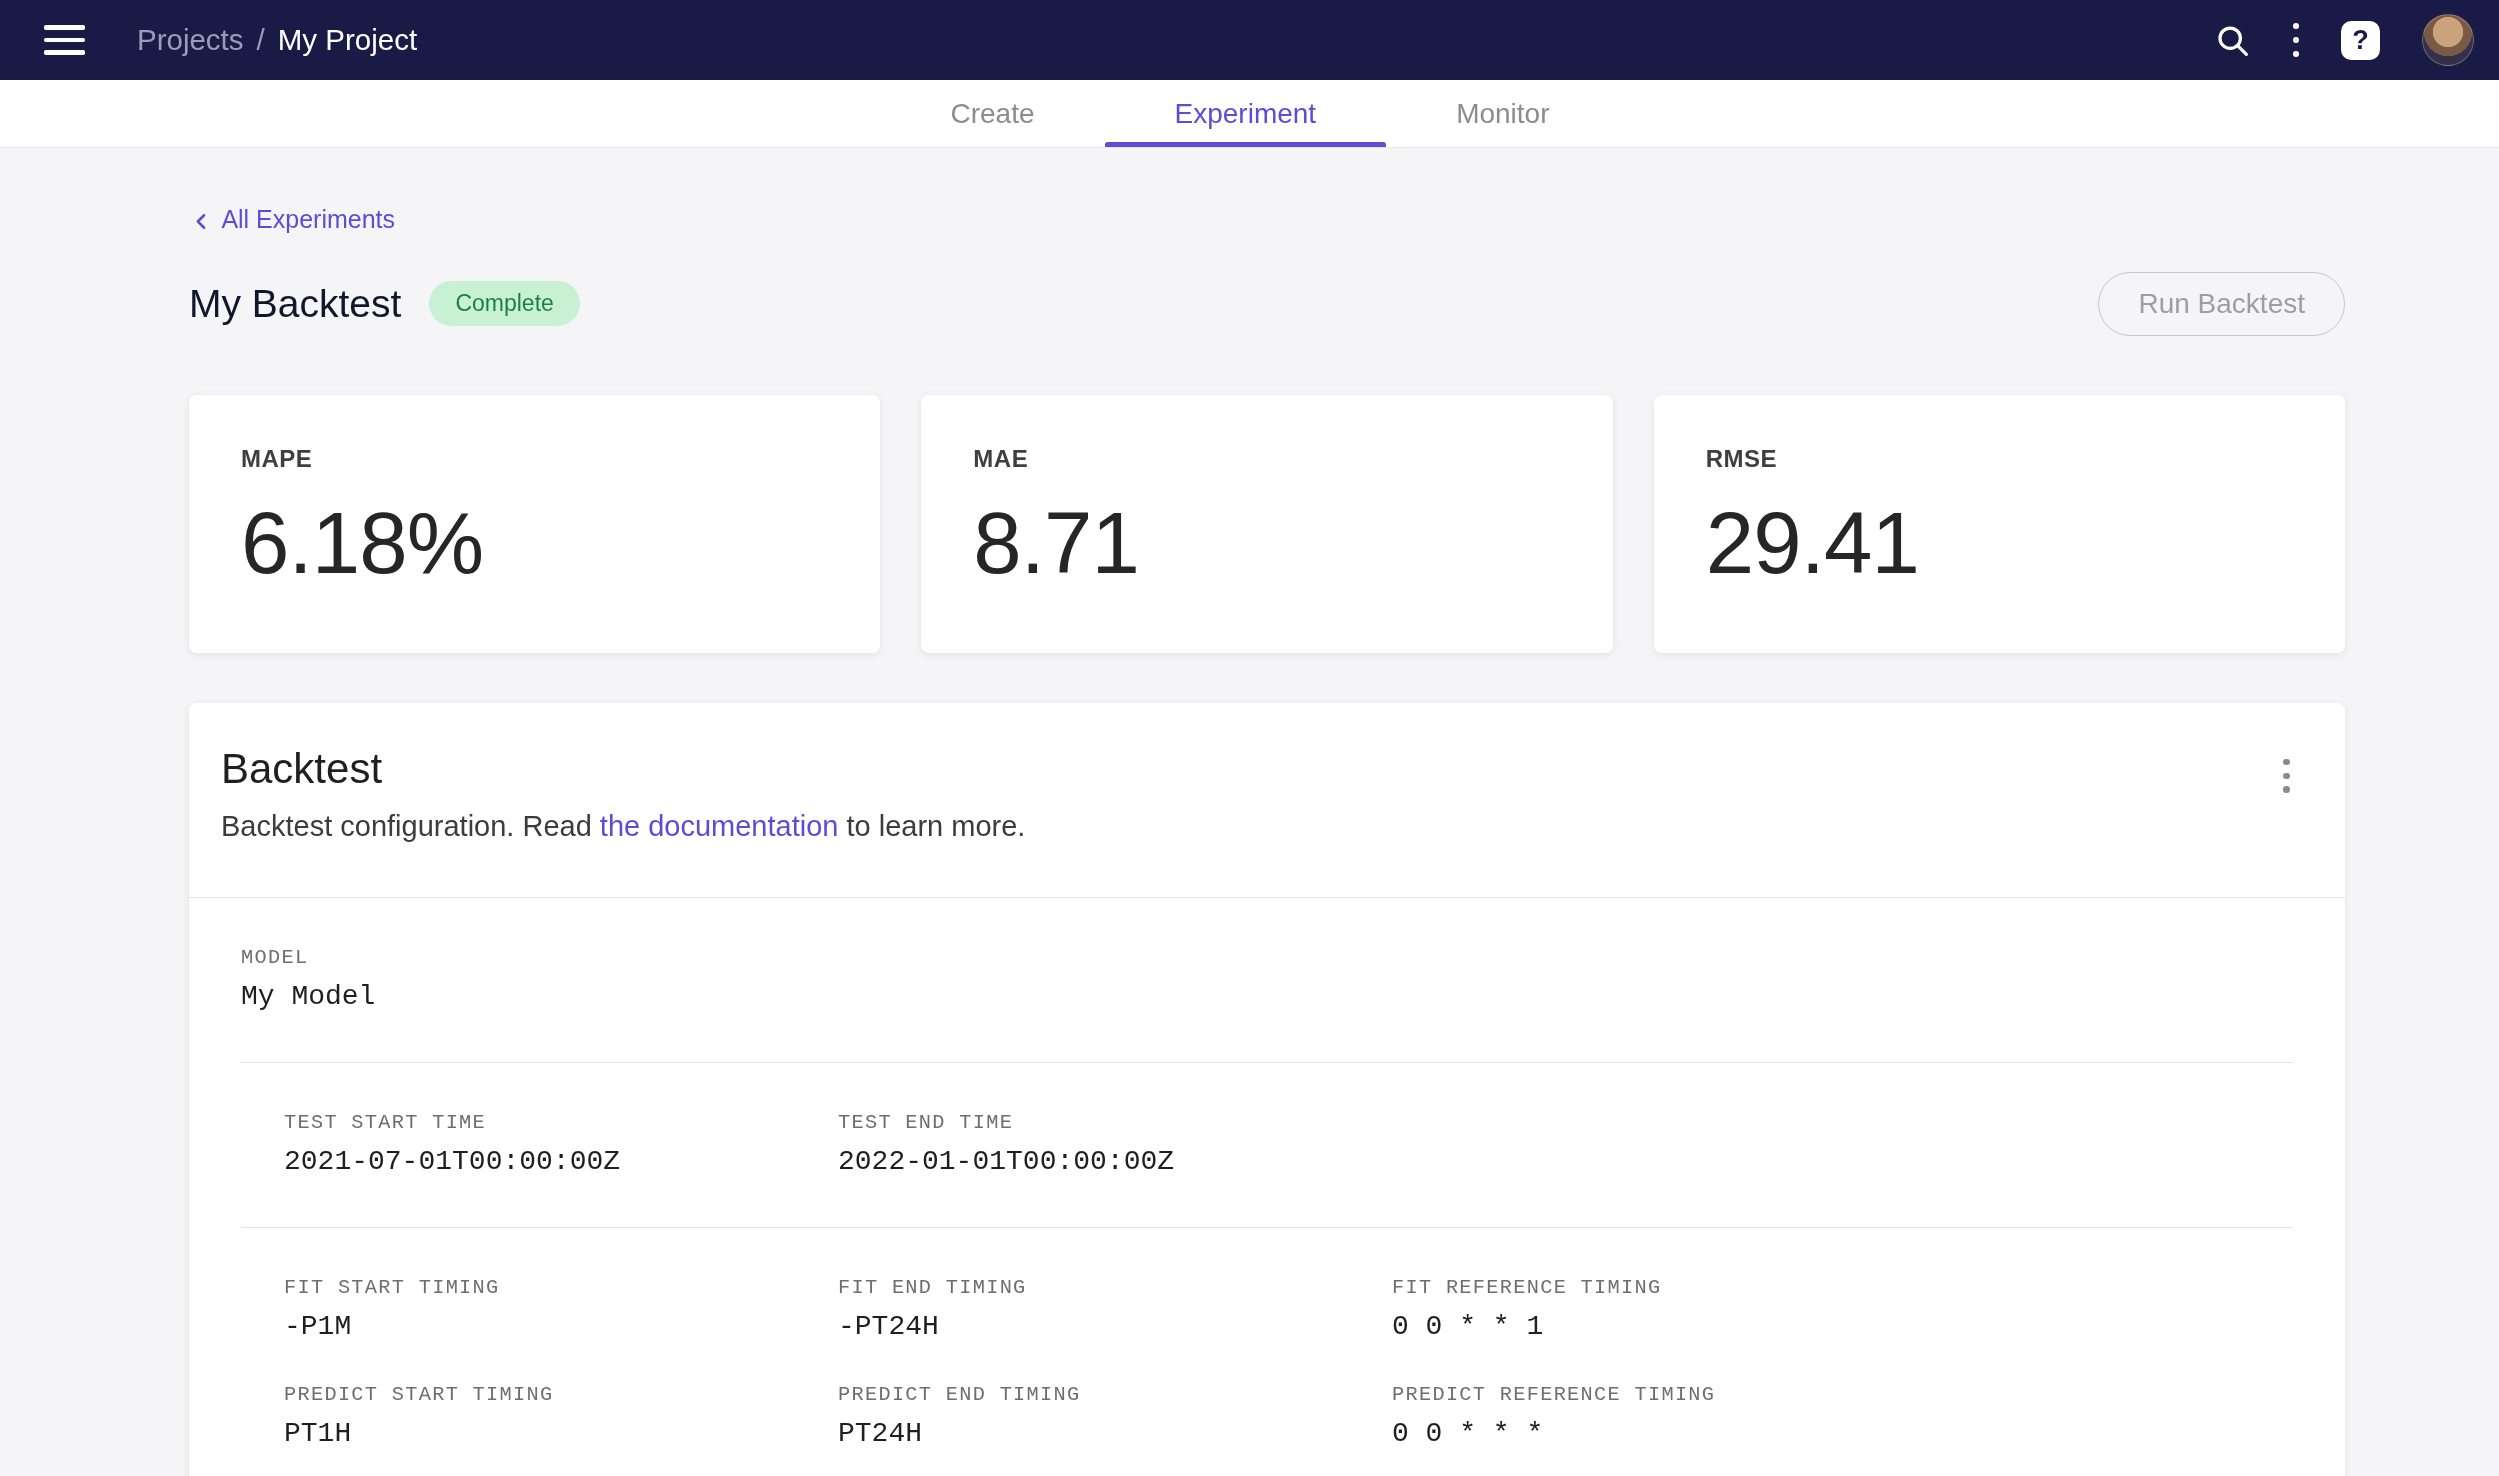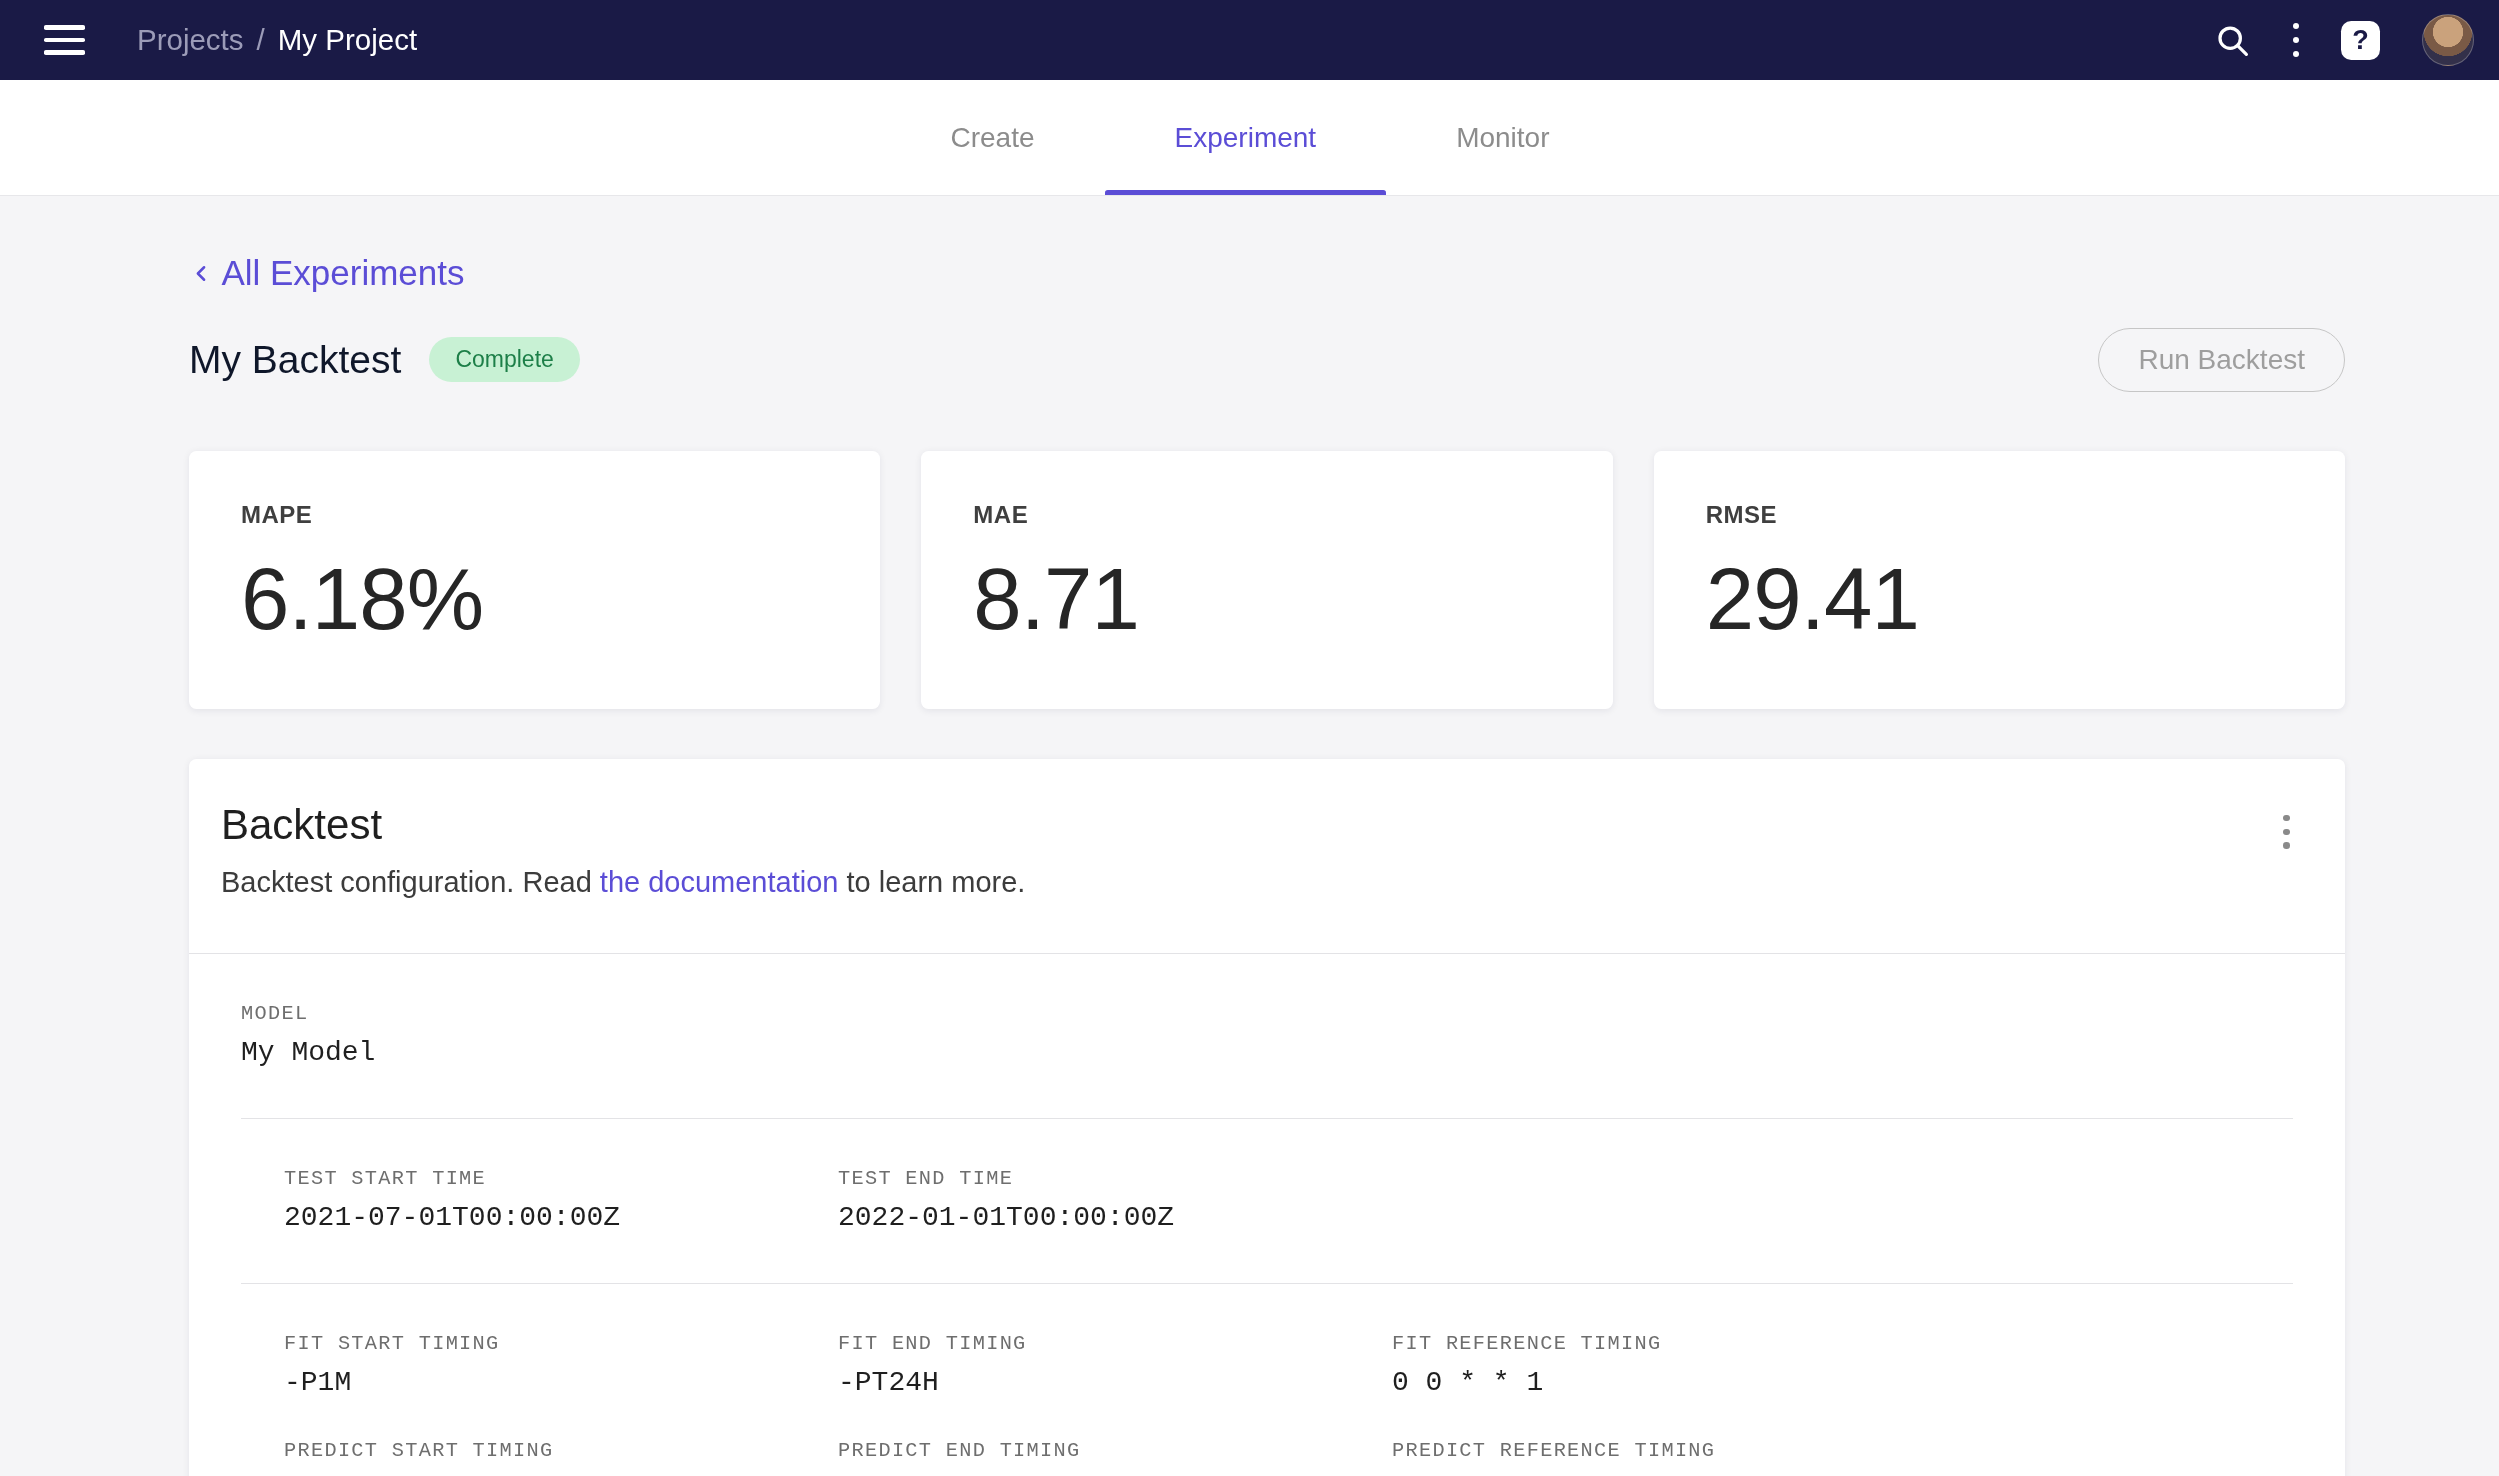--- a/index.html
+++ b/index.html
@@ -36,38 +36,38 @@
   .kebab{display:flex;flex-direction:column;gap:7.4px;}
   .kebab i{width:6.5px;height:6.5px;border-radius:50%;background:#fff;display:block;}
   .help-box{width:39px;height:39px;background:#fff;border-radius:10.2px;display:flex;align-items:center;justify-content:center;
     font-size:27px;font-weight:700;color:var(--navbar-bg);}
   .avatar{width:52px;height:52px;border-radius:50%;
     background:radial-gradient(circle at 50% 34%, #caa27c 0 36%, #7a5a46 37% 58%, #33304a 59%);
     border:0.9px solid rgba(255,255,255,.25);cursor:pointer;}
 
   
   .tabbar{
-    height:116px;background:#fff;border-bottom:0.9px solid #e7e7ea;
+    height:68px;background:#fff;border-bottom:0.9px solid #e7e7ea;
     display:flex;align-items:stretch;justify-content:center;
   }
   .tab{
     position:relative;display:flex;align-items:center;padding:0 70px;
     font-size:28px;color:#8c8c8c;cursor:pointer;
   }
   .tab.active{color:var(--accent);font-weight:500;}
   .tab.active::after{
     content:"";position:absolute;left:0;right:0;bottom:0;height:5.5px;
     background:var(--accent);border-radius:2.8px 2.8px 0 0;
   }
 
   
   .main{padding:0 155px 0 189px;}
   .back-link{
-    margin-top:57px;display:inline-flex;align-items:center;gap:7.4px;
-    color:var(--accent);font-size:35px;cursor:pointer;
+    margin-top:57px;display:inline-flex;align-items:flex-end;gap:7.4px;
+    color:var(--accent);font-size:25px;cursor:pointer;
   }
   .title-row{margin-top:35px;display:flex;align-items:center;}
   .page-title{font-size:39px;font-weight:400;color:#0f172a;}
   .status-badge{
     margin-left:28px;background:var(--badge-bg);color:var(--badge-text);
     font-size:23px;padding:9.2px 26px;border-radius:922px;
   }
   .run-btn{
     margin-left:auto;border:1.8px solid #c6c6c6;border-radius:922px;background:transparent;
     color:#9e9e9e;font-size:28px;padding:14.8px 39px;cursor:pointer;

